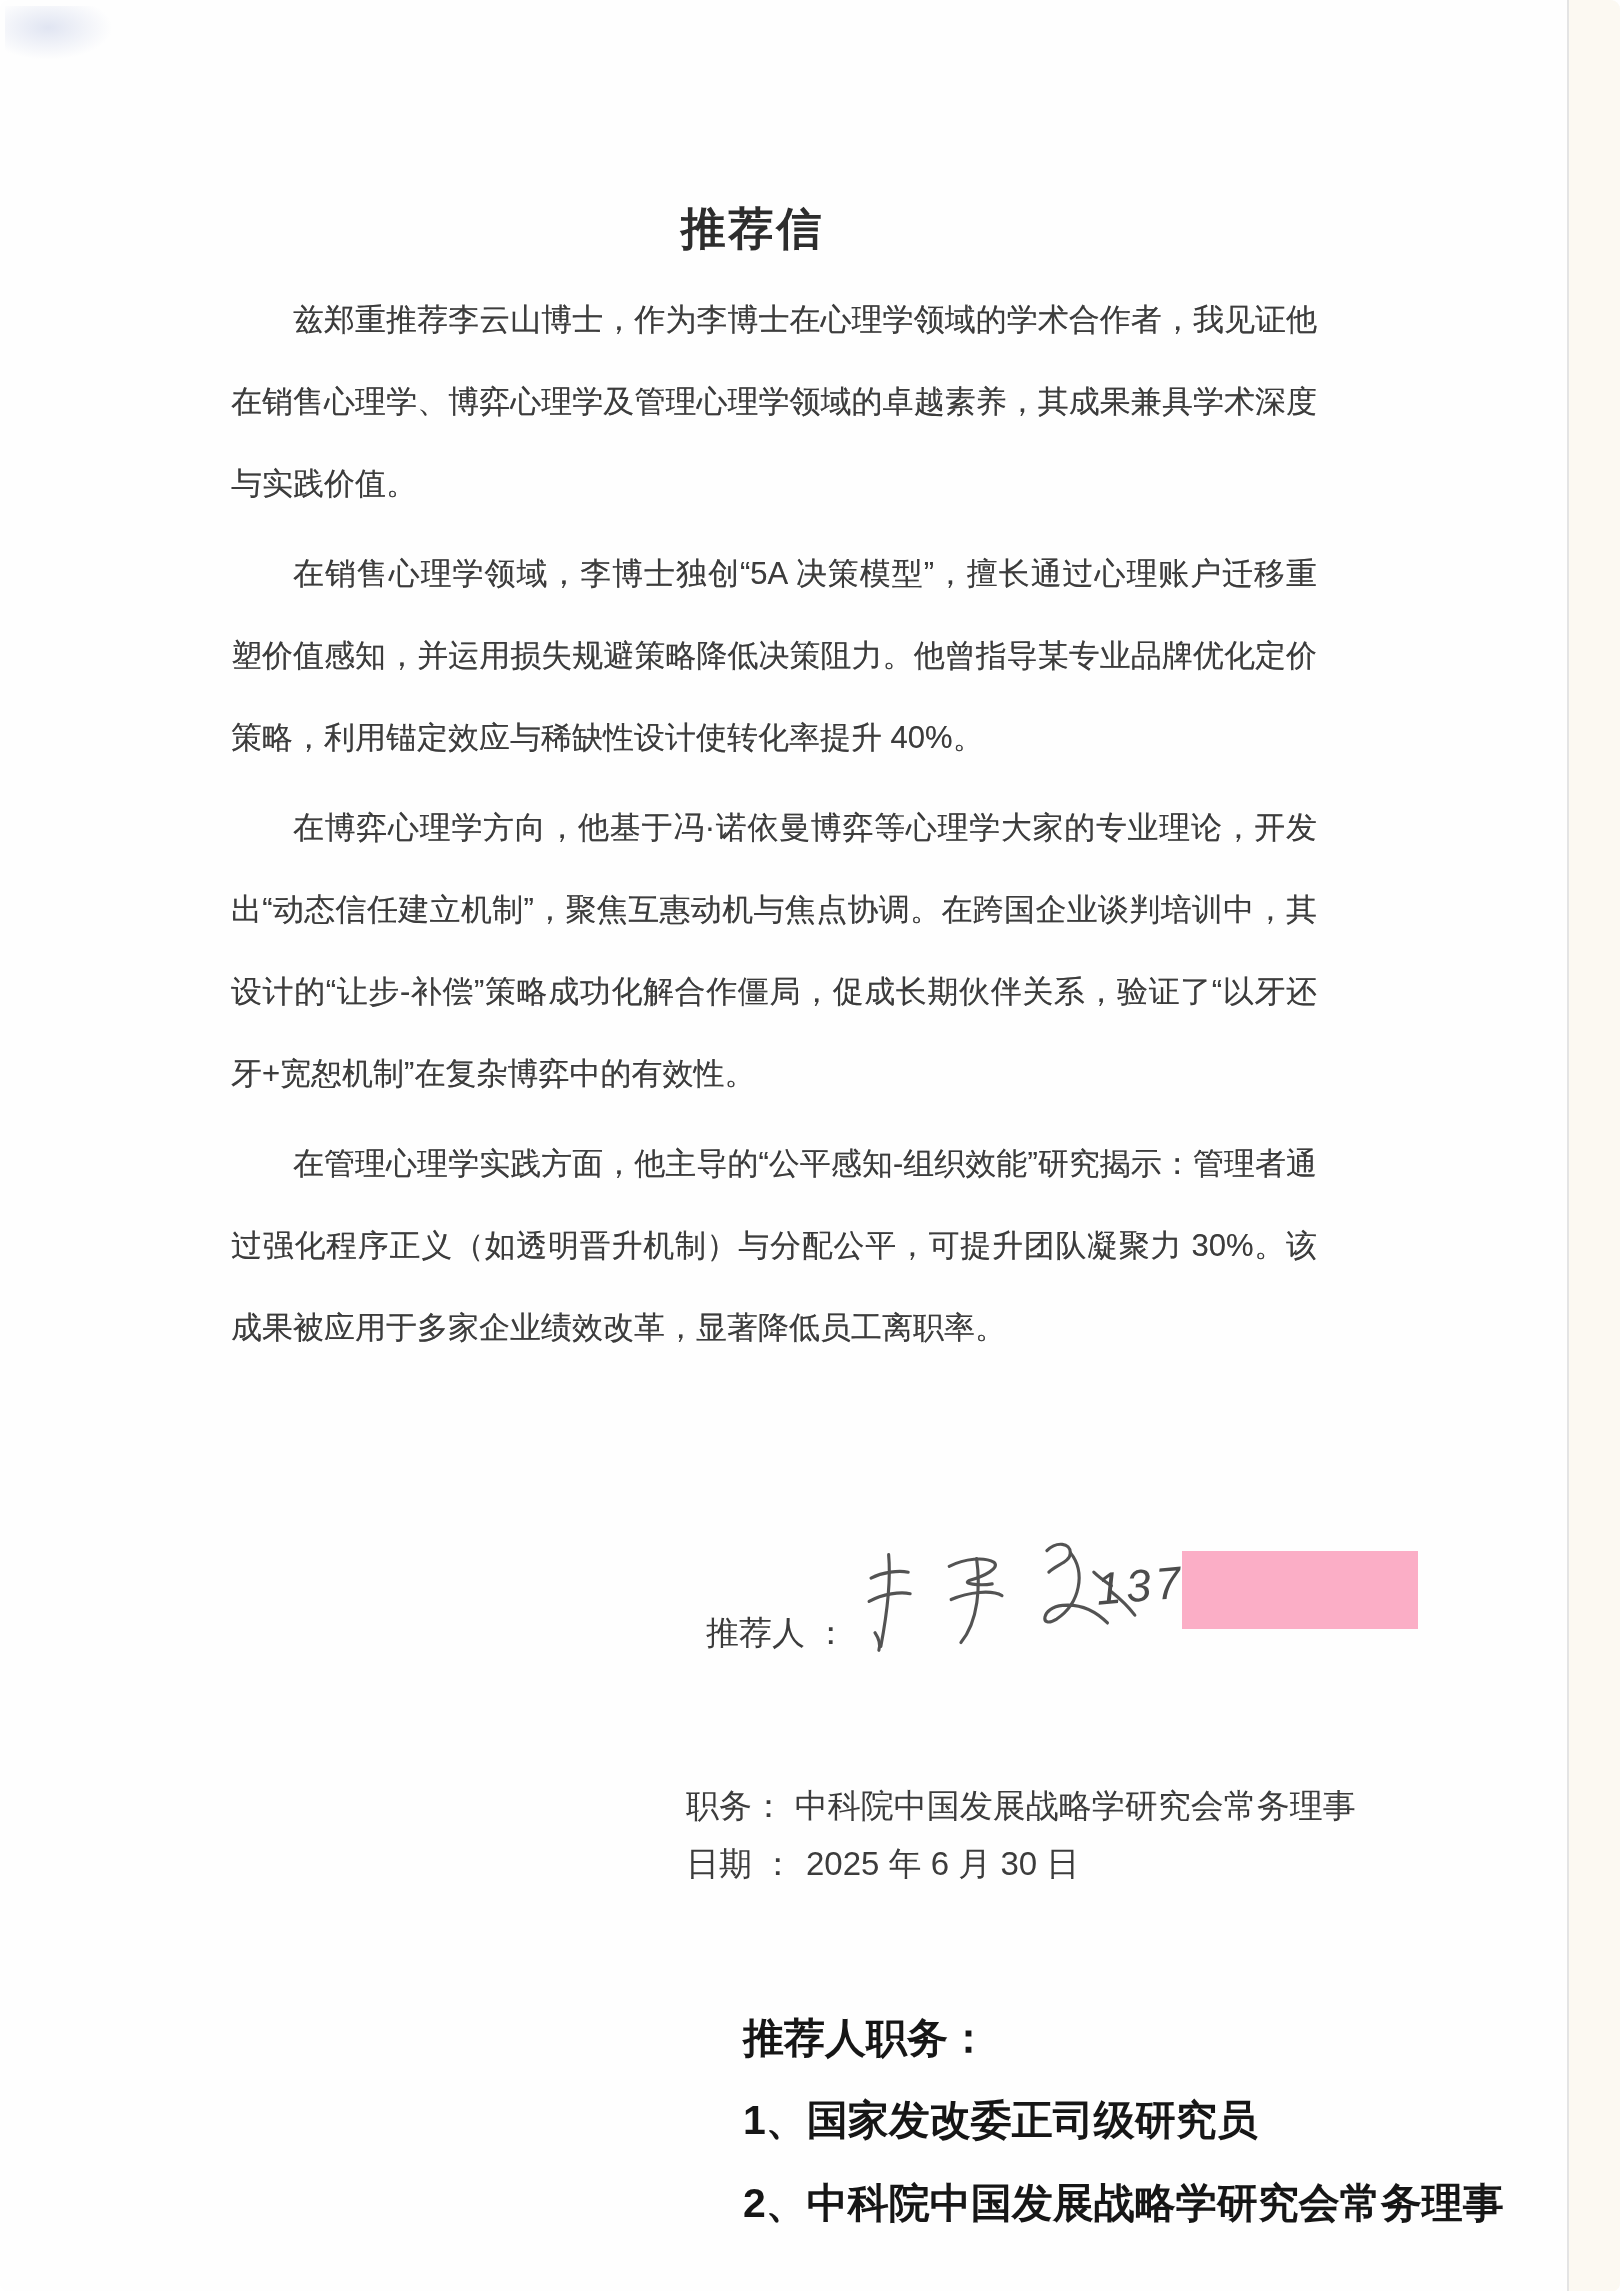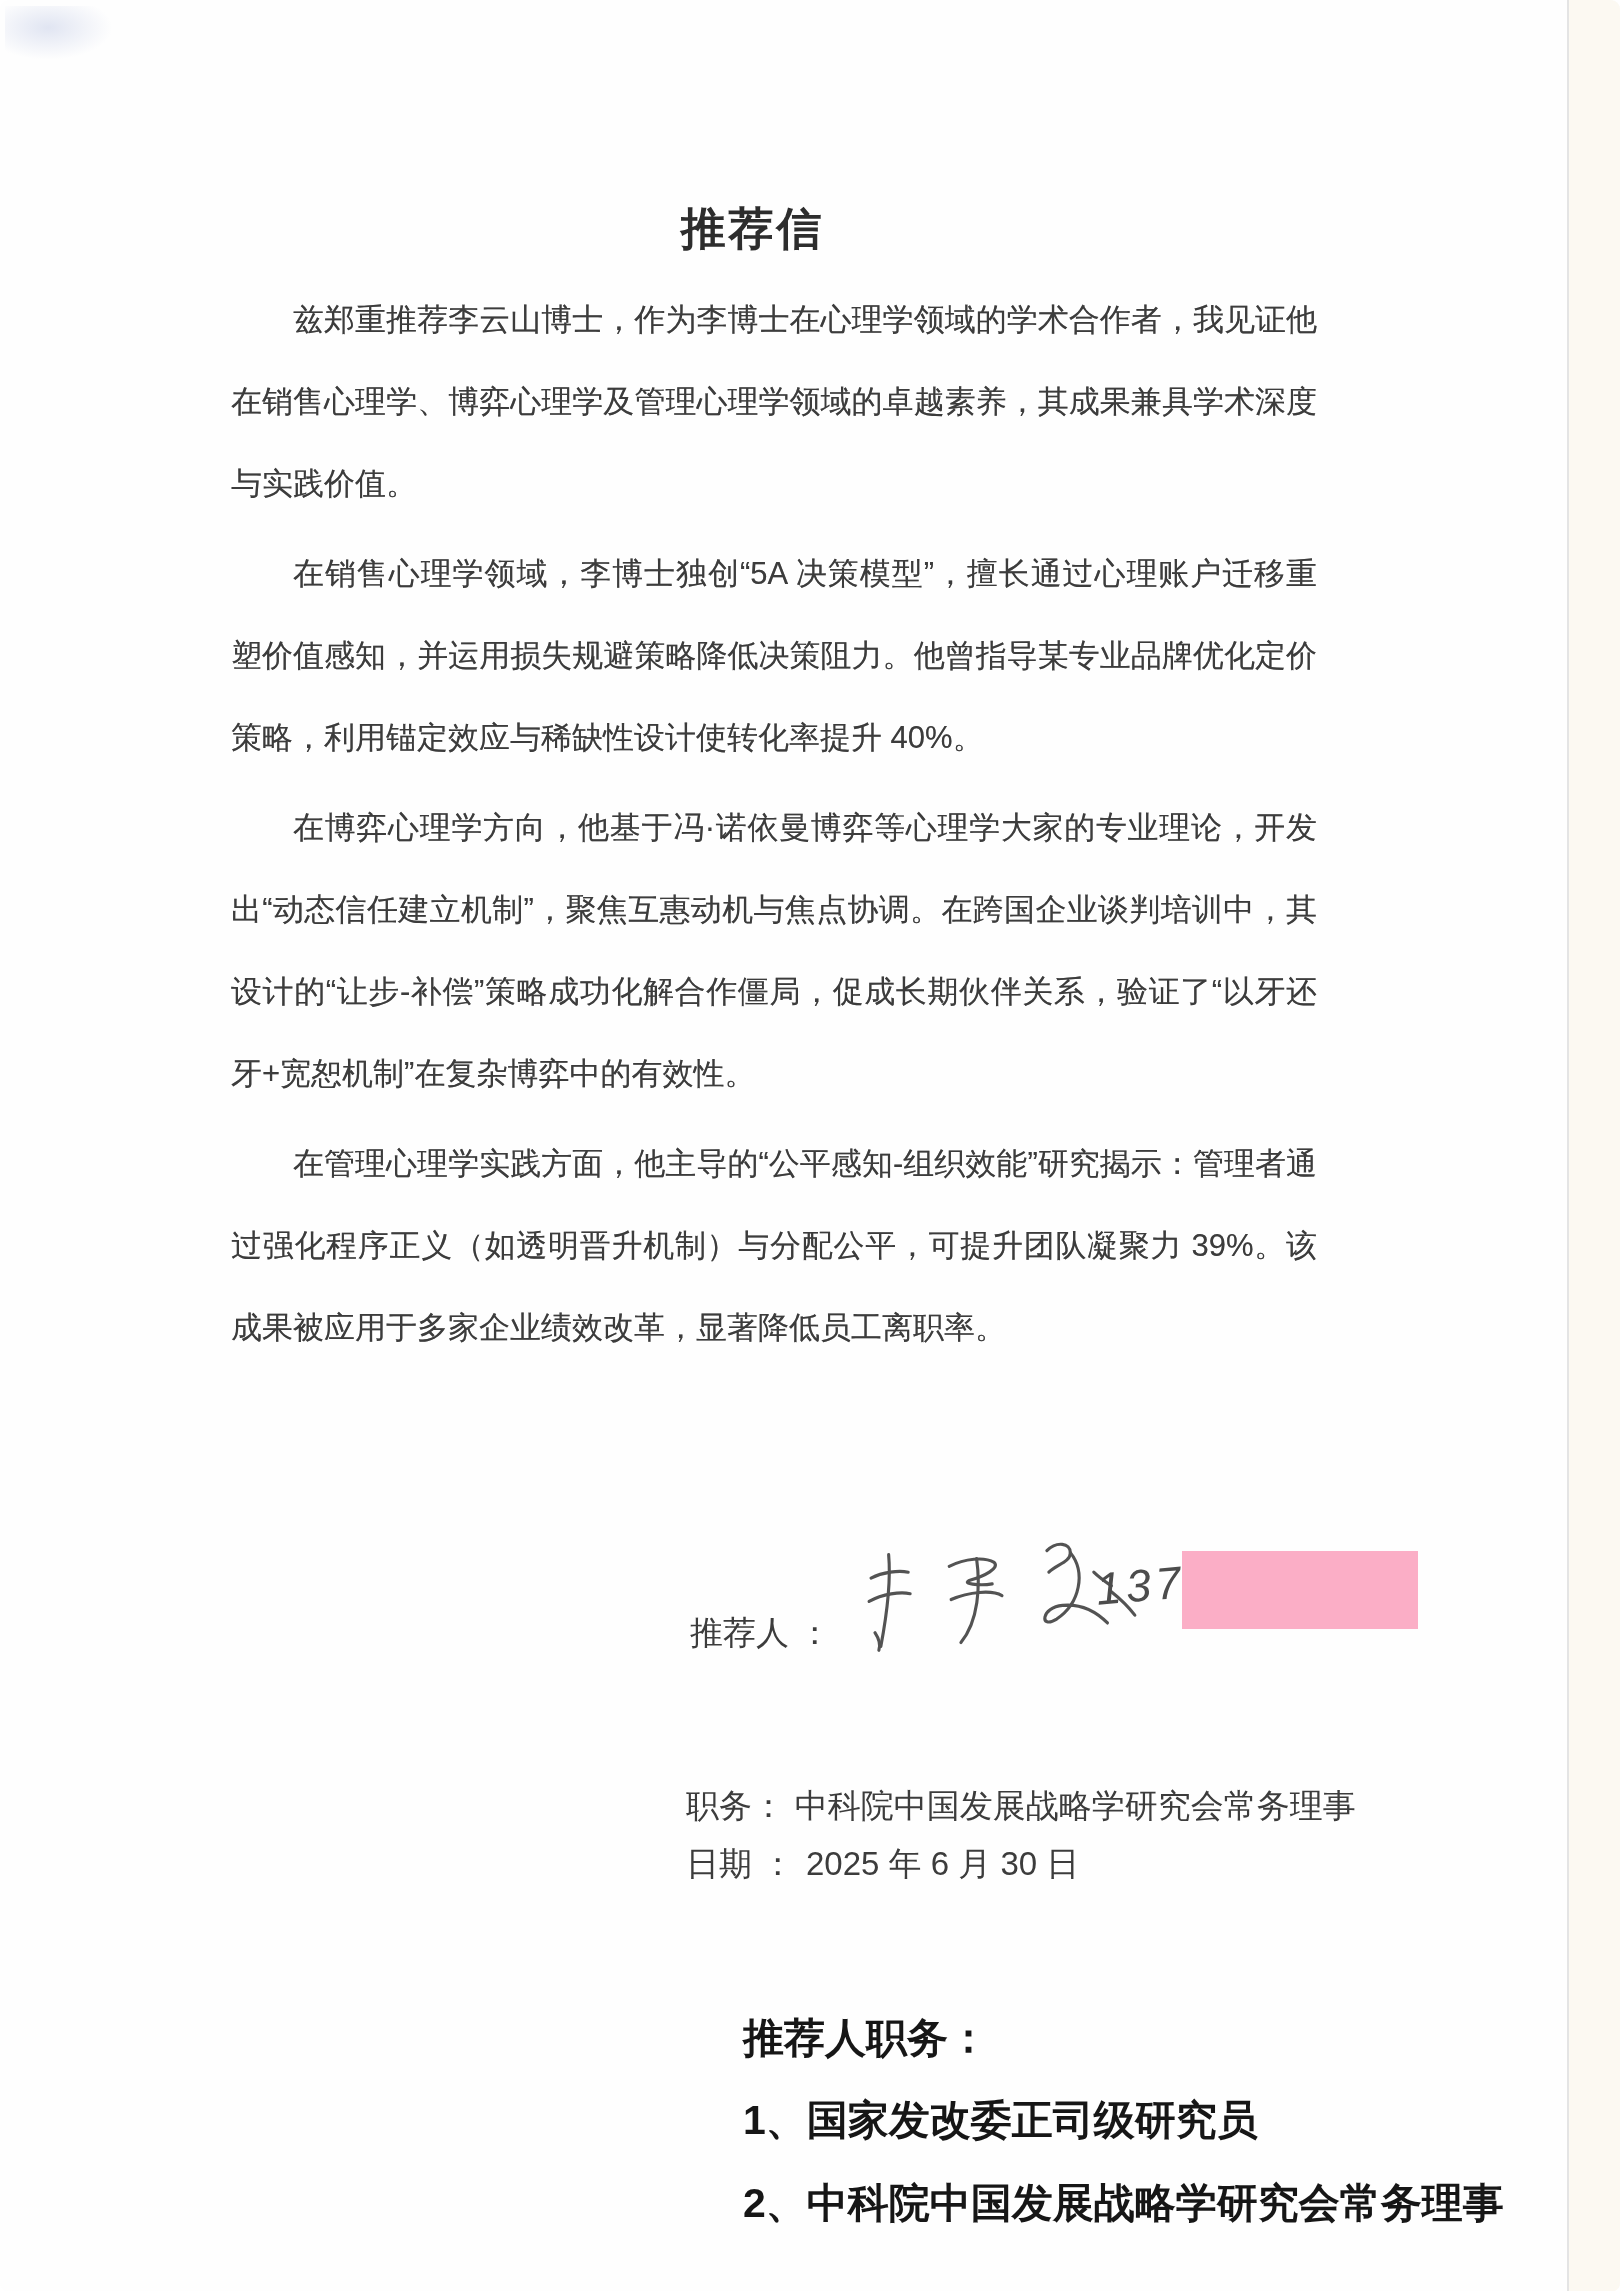--- a/index.html
+++ b/index.html
@@ -66,21 +66,21 @@
     text-shadow: 0 0 0.5px rgba(70,70,70,0.55);
   }
   .body p {
     margin: 8px;
     text-indent: 2em;
   }
 
   
   .sig-row-recommender {
     position: absolute;
-    left: 690px; top: 1613px;
+    left: 706px; top: 1613px;
     font-size: 33px;
     line-height: 39px;
     color: #3c3c3c;
   }
   .signature-svg {
     position: absolute;
     left: 855px; top: 1537px;
     width: 333px; height: 127px;
   }
   .signature-svg path {
@@ -140,21 +140,21 @@
   <div class="smudge-topleft"></div>
   <div class="scan-edge-line"></div>
   <div class="scan-edge-tint"></div>
 
   <h1 class="title">推荐信</h1>
 
   <div class="body">
     <p>兹郑重推荐李云山博士，作为李博士在心理学领域的学术合作者，我见证他在销售心理学、博弈心理学及管理心理学领域的卓越素养，其成果兼具学术深度与实践价值。</p>
     <p>在销售心理学领域，李博士独创“5A 决策模型”，擅长通过心理账户迁移重塑价值感知，并运用损失规避策略降低决策阻力。他曾指导某专业品牌优化定价策略，利用锚定效应与稀缺性设计使转化率提升 40%。</p>
     <p>在博弈心理学方向，他基于冯·诺依曼博弈等心理学大家的专业理论，开发出“动态信任建立机制”，聚焦互惠动机与焦点协调。在跨国企业谈判培训中，其设计的“让步-补偿”策略成功化解合作僵局，促成长期伙伴关系，验证了“以牙还牙+宽恕机制”在复杂博弈中的有效性。</p>
-    <p>在管理心理学实践方面，他主导的“公平感知-组织效能”研究揭示：管理者通过强化程序正义（如透明晋升机制）与分配公平，可提升团队凝聚力 39%。该成果被应用于多家企业绩效改革，显著降低员工离职率。</p>
+    <p>在管理心理学实践方面，他主导的“公平感知-组织效能”研究揭示：管理者通过强化程序正义（如透明晋升机制）与分配公平，可提升团队凝聚力 30%。该成果被应用于多家企业绩效改革，显著降低员工离职率。</p>
   </div>
 
   <div class="sig-row-recommender">推荐人 ：</div>
 
   <svg class="signature-svg" viewBox="0 0 340 130" aria-hidden="true">
 
     <path d="M 34 18 C 36 40, 33 75, 26 112"></path>
     <path d="M 16 42 C 28 36, 44 34, 54 36"></path>
     <path d="M 14 66 C 28 58, 46 56, 56 58"></path>
     <path d="M 20 98 C 24 104, 26 110, 24 116"></path>

